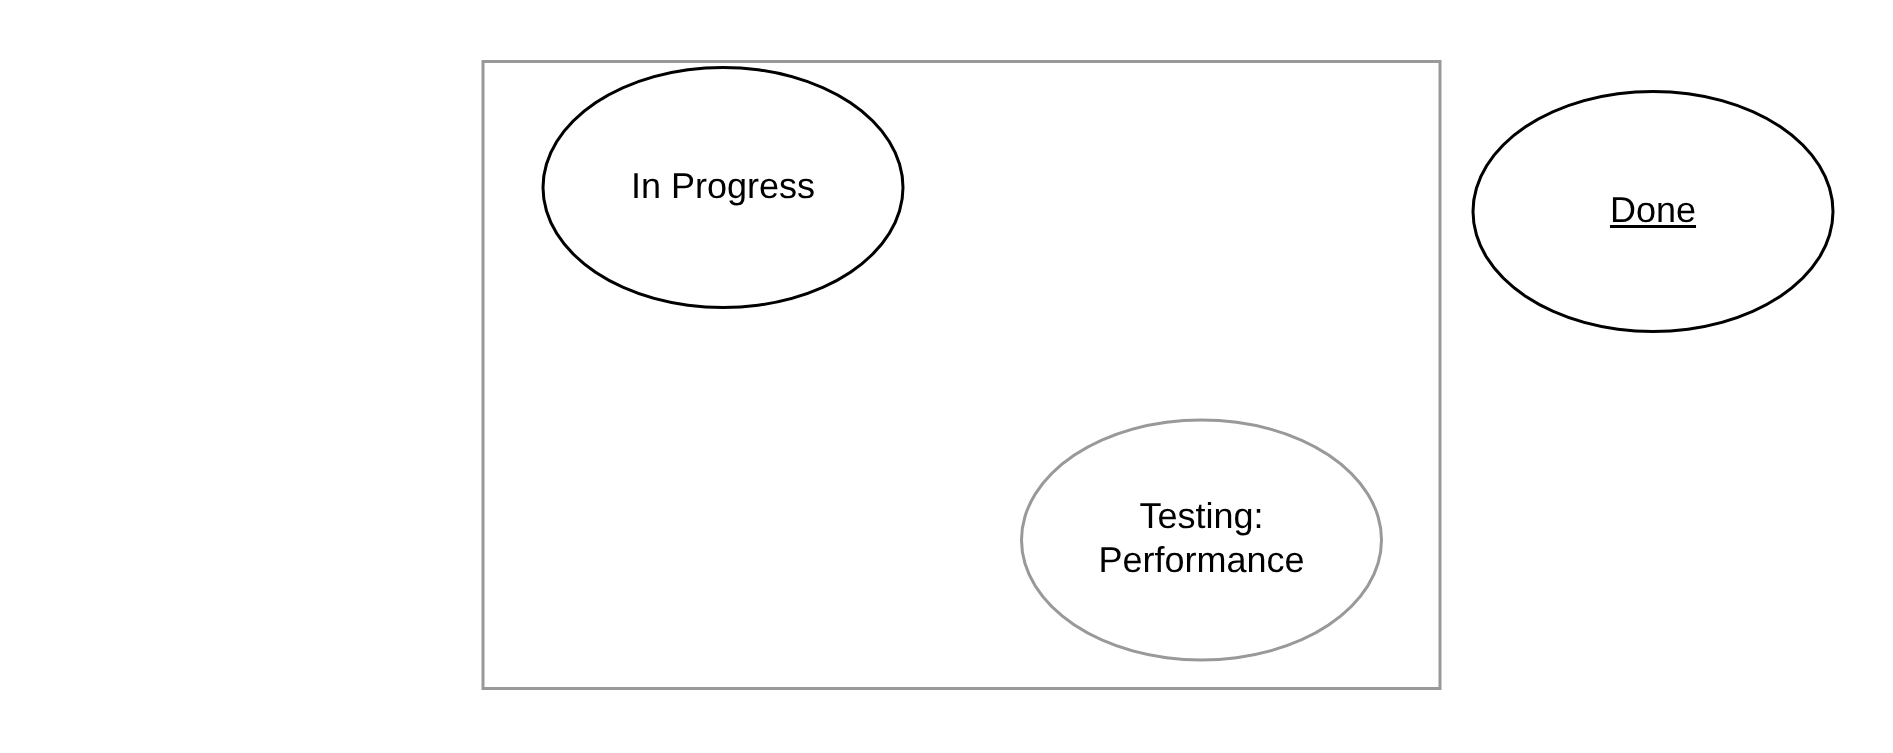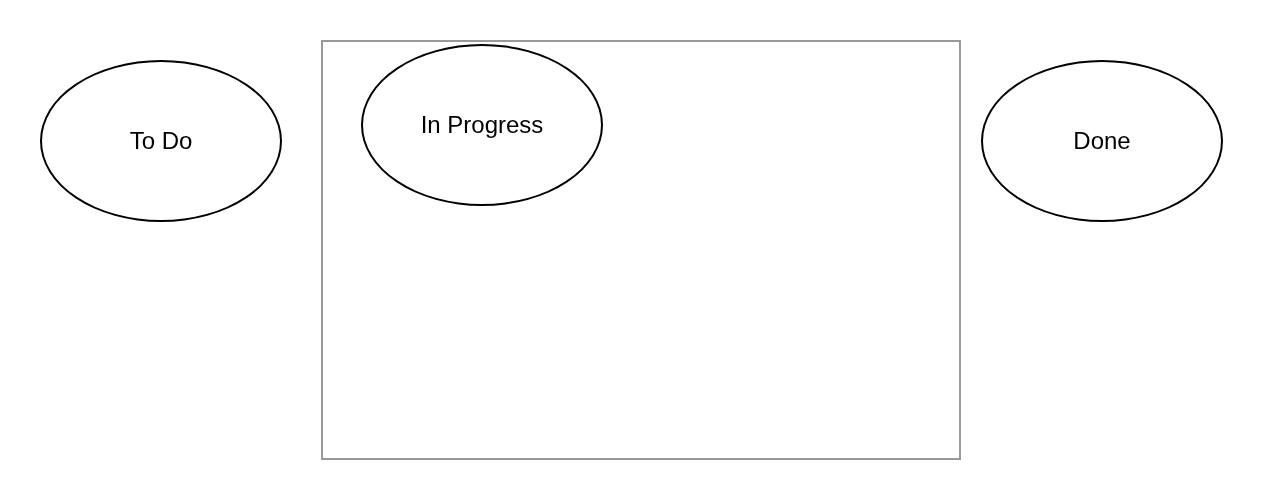--- a/index.html
+++ b/index.html
@@ -39,37 +39,37 @@
   .node.gray-stroke { border-color: #999999; }
   .node-label {
     display: inline-block;
     max-width: 175px;
     line-height: 1.2;
     white-space: normal;
   }
   .pos-todo        { left: 40px;  top: 60px; }
   .pos-inprogress  { left: 361px; top: 44px; align-items: center; }
   .pos-testing     { left: 680px; top: 60px; }
-  .pos-done        { left: 981px; top: 60px; }
+  .pos-done        { left: 981px; top: 60px; text-decoration: underline; }
   .pos-testing-perf{ left: 680px; top: 279px; }
 </style>
 </head>
 <body>
 
 <div class="canvas">
 
   <div class="group-rect"></div>
 
-  <div class="node pos-todo">
-    <span class="node-label">To Do</span>
-  </div>
 
   <div class="node pos-inprogress">
     <span class="node-label">In Progress</span>
   </div>
 
 
   <div class="node pos-done">
     <span class="node-label">Done</span>
   </div>
 
+  <div class="node gray-stroke pos-testing-perf">
+    <span class="node-label">Testing: Performance</span>
+  </div>
 
 </div>
 
 </body></html>

